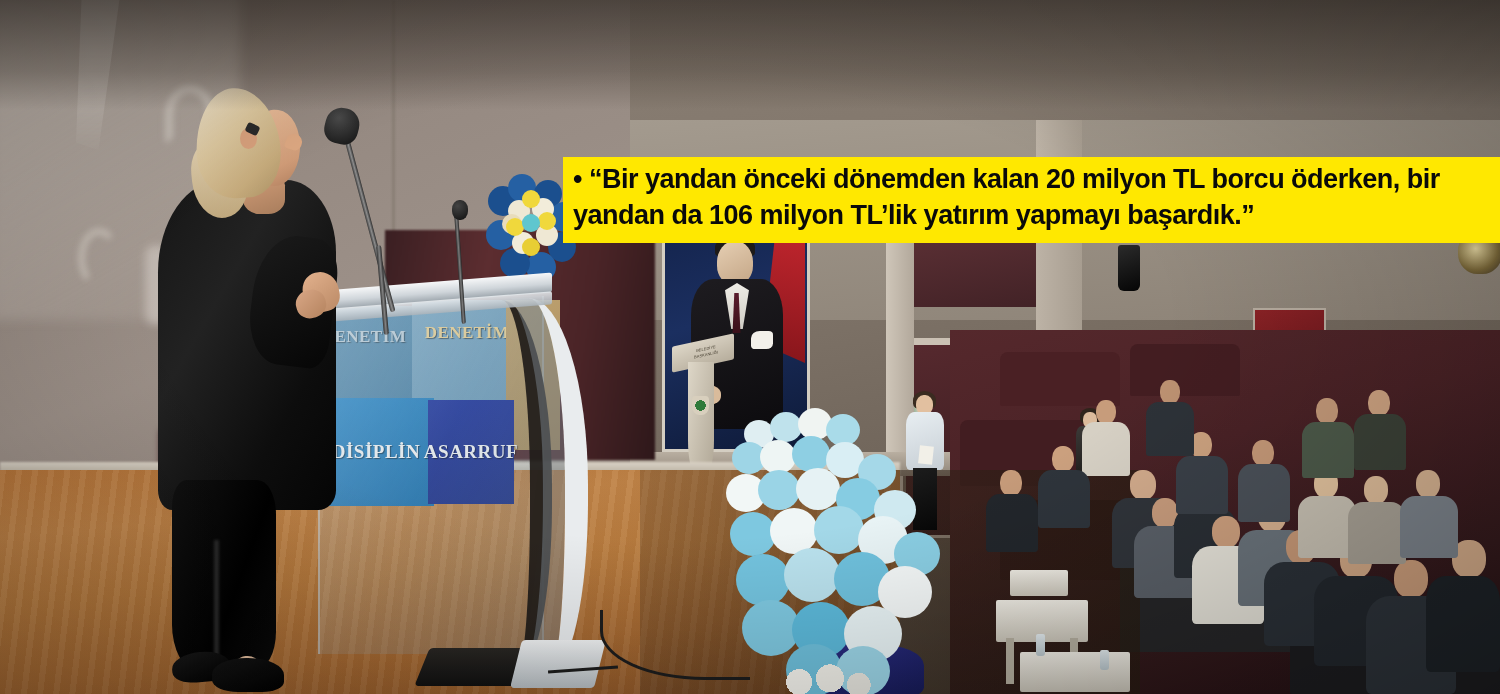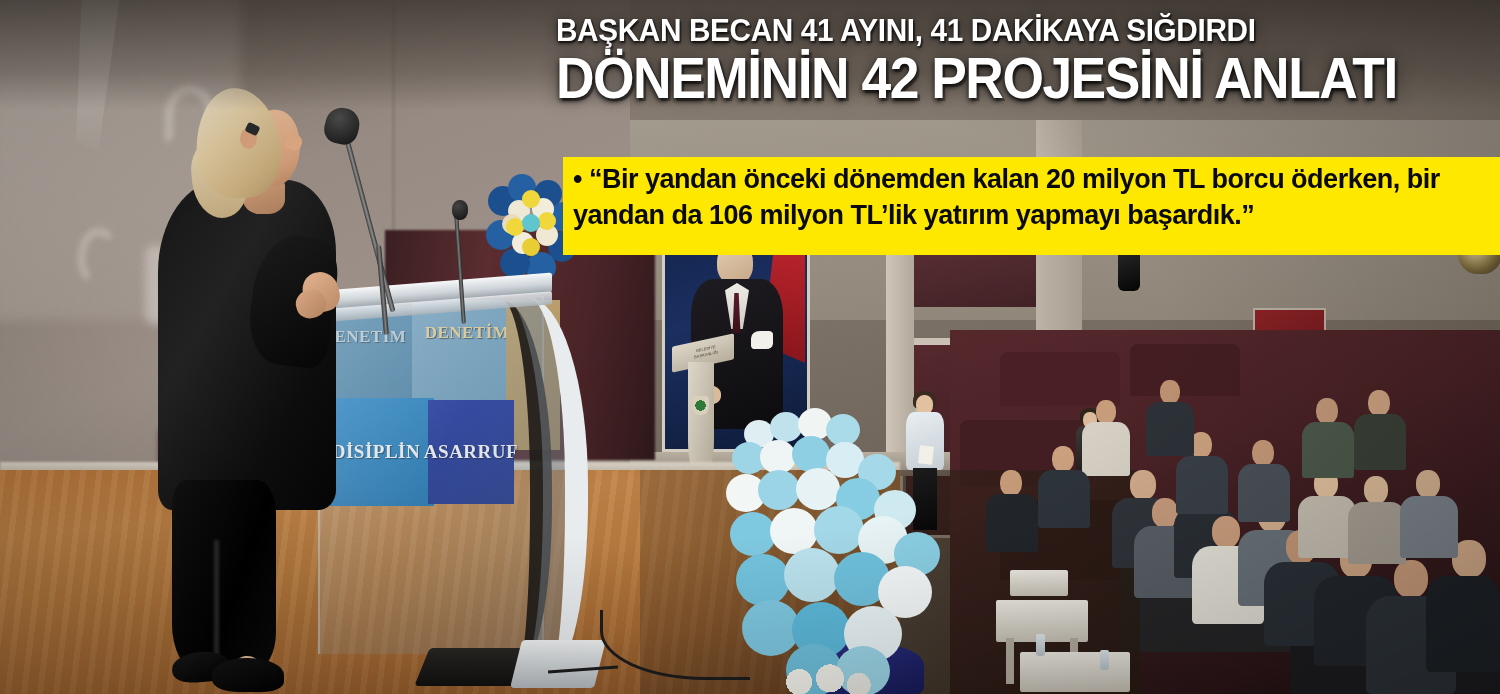--- a/index.html
+++ b/index.html
@@ -514,21 +514,21 @@
     white-space:nowrap;
   }
 
   .bullet-band{
     position:absolute; background:#ffe800; left:563px;
     padding:4px 10px 6px 10px;
     color:#0a0a0a; font-weight:700;
     letter-spacing:-.5px;
   }
   .band1{ top:117px; width:937px; font-size:27px; line-height:31px; }
-  .band2{ top:157px; width:937px; font-size:27px; line-height:36px; padding-bottom:22px;}
+  .band2{ top:157px; width:937px; font-size:27px; line-height:36px; padding-bottom:10px;}
 
 </style>
 </head>
 <body>
 
 <div class="stage">
 
   <div class="photo">
 
     <div class="wall-left"></div>
@@ -787,20 +787,16 @@
       <div class="bal" style="left:118px;top:198px;width:58px;height:56px;background:#e9f4f6;"></div>
       <div class="bal" style="left:60px;top:236px;width:56px;height:52px;background:#6ec0dc;"></div>
       <div class="bal" style="left:110px;top:238px;width:54px;height:50px;background:#9bd5e7;"></div>
     </div>
     <div class="arch-flowers"></div>
 
     <div class="wall-upper-dark"></div>
     <div class="vignette"></div>
   </div>
 
-  <div class="headline-wrap">
-    <div class="kicker">BAŞKAN BECAN 41 AYINI, 41 DAKİKAYA SIĞDIRDI</div>
-    <div class="headline">DÖNEMİNİN 42 PROJESİNİ ANLATI</div>
-  </div>
 
   <div class="bullet-band band2">• “Bir yandan önceki dönemden kalan 20 milyon TL borcu öderken, bir yandan da 106 milyon TL’lik yatırım yapmayı başardık.”</div>
 
 </div>
 
 </body></html>

